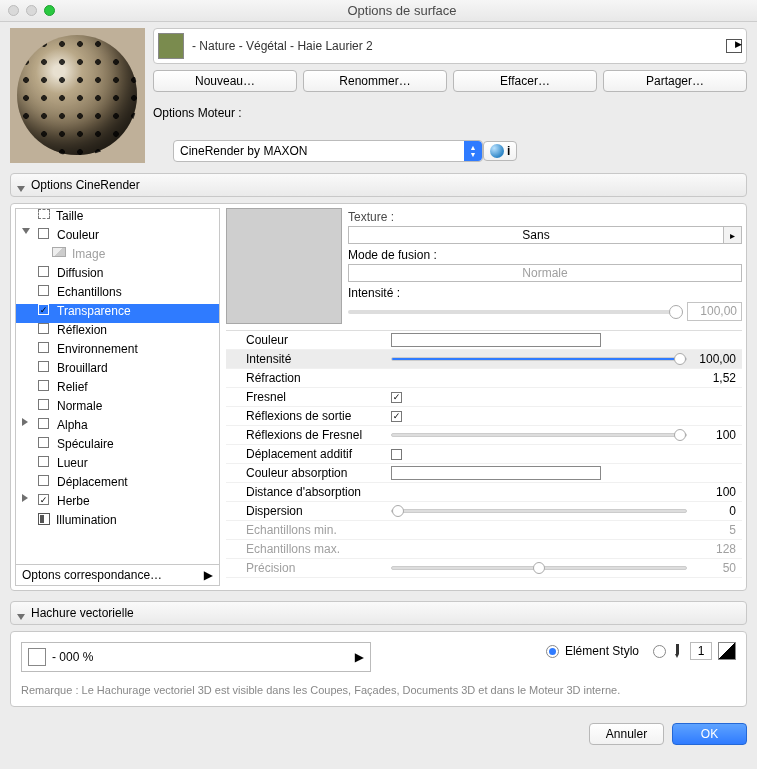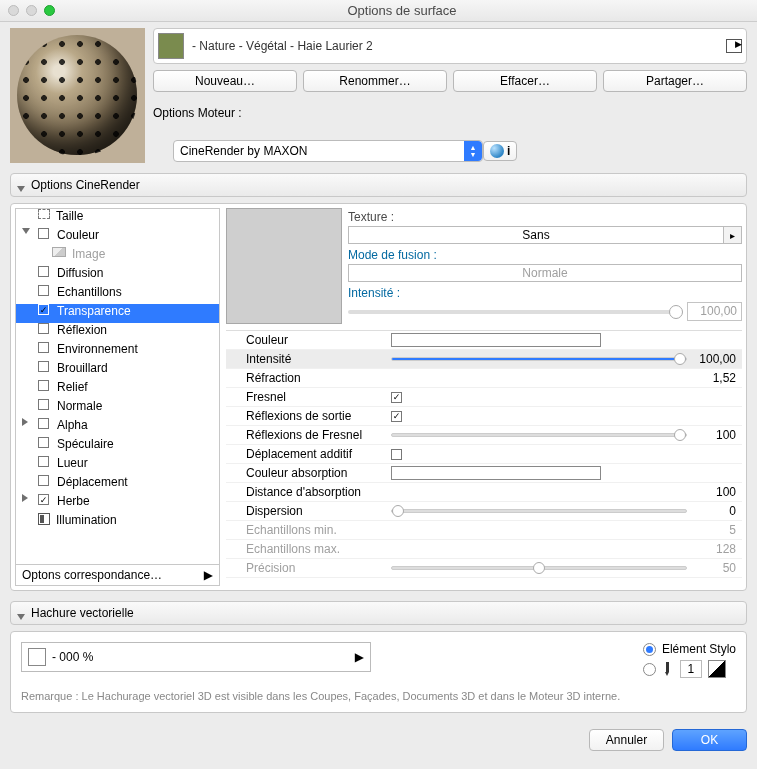--- a/index.html
+++ b/index.html
@@ -47,21 +47,21 @@
 .size-icon { width: 12px; height: 10px; border: 1px dashed #777; }
 .img-icon { width: 14px; height: 10px; border: 1px solid #aaa; background: linear-gradient(135deg,#eee 50%,#ccc 50%); }
 .illum-icon { width: 12px; height: 12px; border: 1px solid #555; position: relative; display: inline-block; }
 .illum-icon::before { content:""; position:absolute; left:1px; top:1px; width:4px; height:8px; background:#555; }
 .matchbtn { border-top: 1px solid #c8c8c8; padding: 3px 6px; display: flex; justify-content: space-between; align-items: center; }
 .rightpane { flex: 1; display: flex; flex-direction: column; }
 .texrow { display: flex; gap: 6px; }
 .texprev { width: 116px; height: 116px; background: #cfcfcf; border: 1px solid #a8a8a8; }
 .texfields { flex: 1; display: flex; flex-direction: column; gap: 2px; }
 .lbl { color: #4a4a4a; margin-top: 2px; }
-.lbl.dim { color: #0369a1; }
+.lbl.dim { color: #000000; }
 .wide-input { display: flex; }
 .wide-input .txt { flex: 1; border: 1px solid #bbb; height: 18px; text-align: center; line-height: 16px; }
 .wide-input .mini { width: 18px; height: 18px; border: 1px solid #bbb; border-left: none; display: flex; align-items: center; justify-content: center; font-size: 10px; background: #f3f3f3; }
 .sliderrow { display: flex; align-items: center; gap: 4px; }
 .track { flex: 1; height: 4px; background: #ddd; border-radius: 2px; position: relative; }
 .thumb { position: absolute; top: -5px; width: 14px; height: 14px; border-radius: 50%; background: #fff; border: 1px solid #aaa; }
 .numbox { width: 55px; height: 19px; border: 1px solid #c4c4c4; text-align: right; padding: 1px 4px; background: #fff; }
 .proptable { margin-top: 6px; border-top: 1px solid #ddd; }
 .prow { display: flex; align-items: center; height: 19px; border-bottom: 1px solid #f0f0f0; }
 .prow.alt { background: #ececec; }
@@ -346,21 +346,21 @@
 
   <div class="hatch-body">
     <div class="hatch-top">
       <div class="hatch-select">
         <span style="display:flex;align-items:center;gap:6px">
           <span style="width:18px;height:18px;border:1px solid #888;background:#fff"></span>
           <span> - 000 %</span>
         </span>
         <span>▶</span>
       </div>
-      <div style="display:flex;flex-direction:column;gap:4px">
+      <div style="display:flex;flex-direction:row;gap:14px">
         <div style="display:flex;align-items:center;gap:6px">
           <span class="radio on"></span>
           <span>Elément Stylo</span>
         </div>
         <div style="display:flex;align-items:center;gap:6px">
           <span class="radio"></span>
           <span class="pen-icon"></span>
           <span class="tiny-input">1</span>
           <span class="bw-swatch"></span>
         </div>

